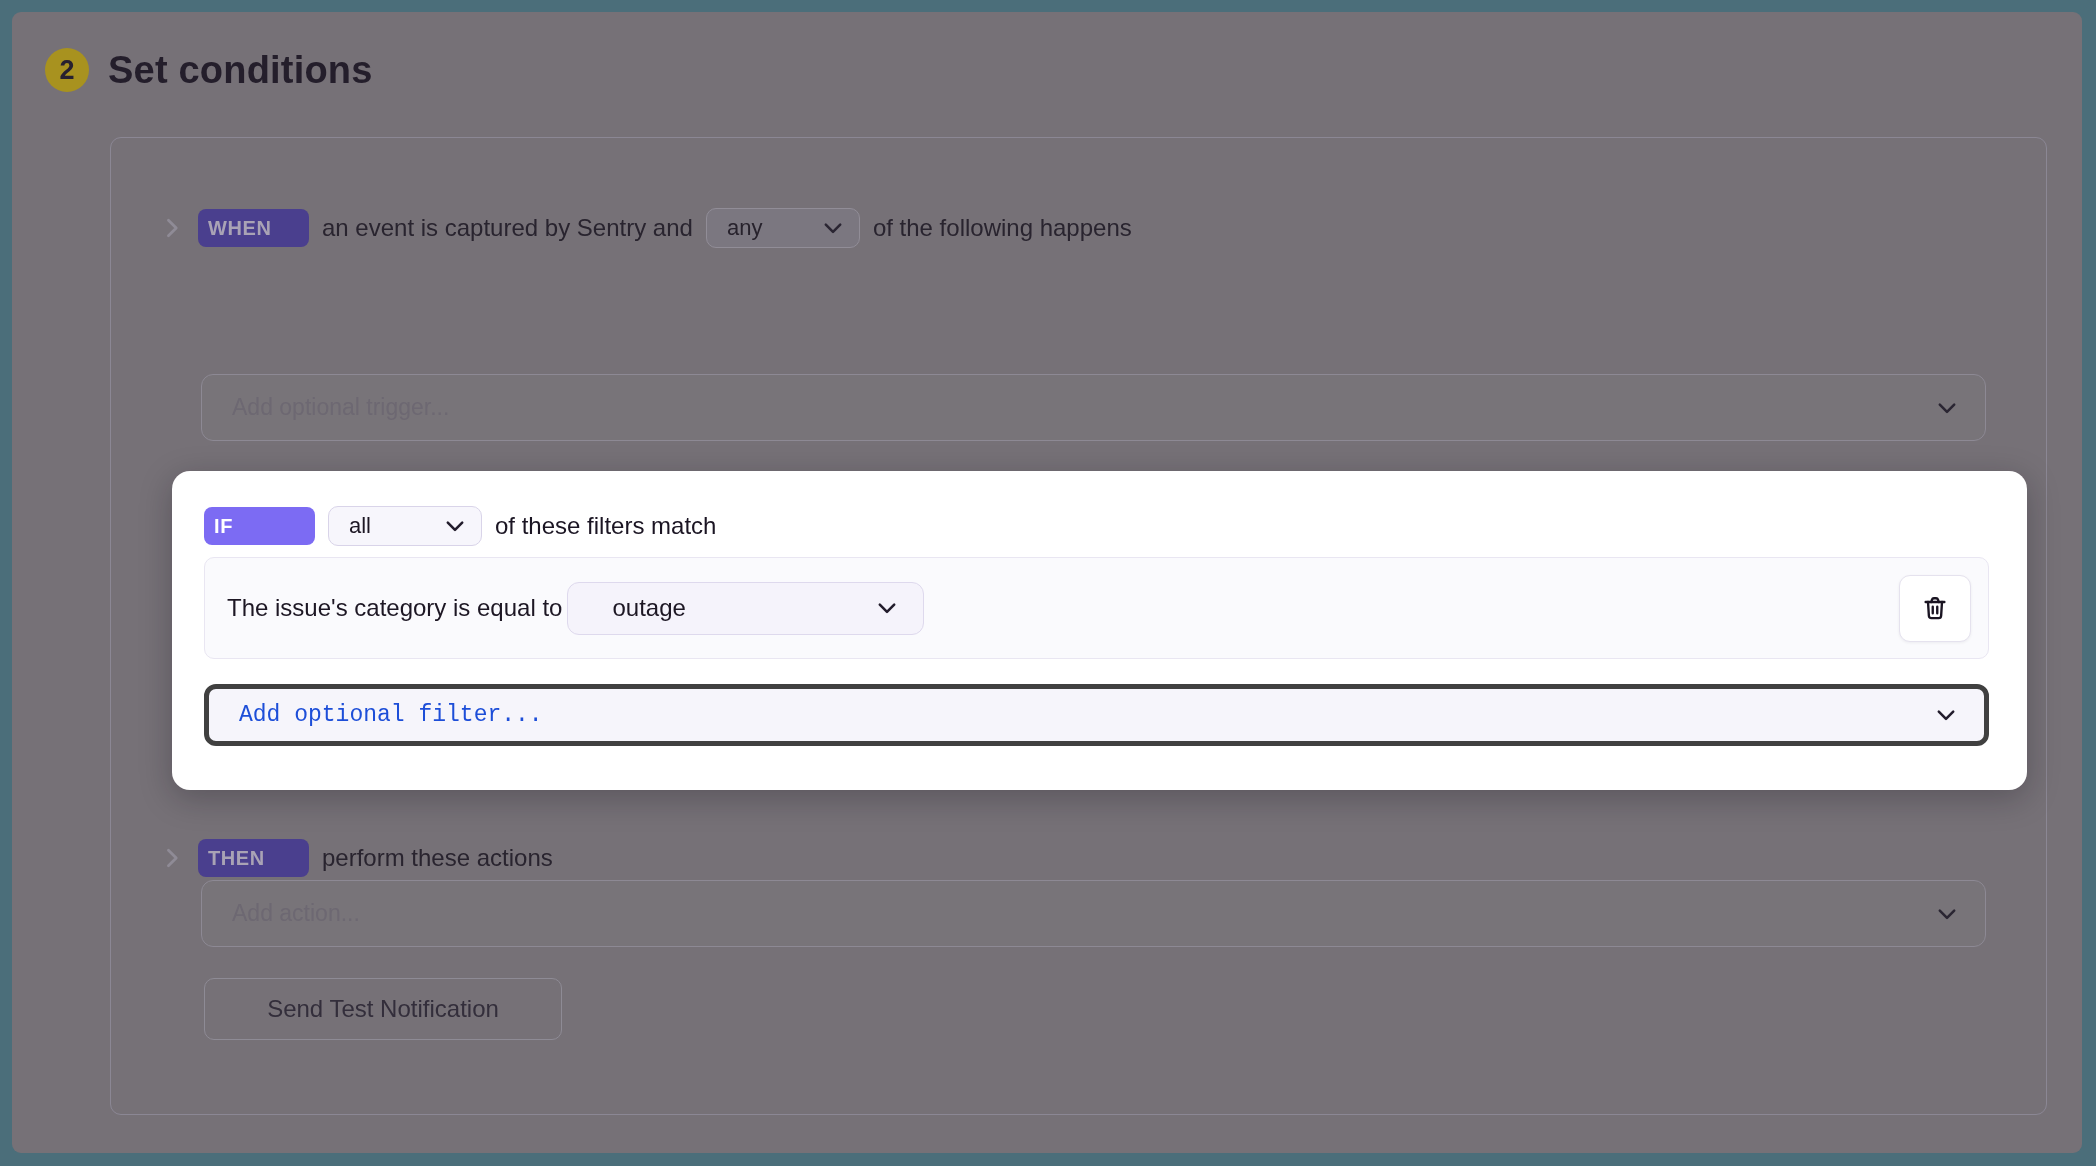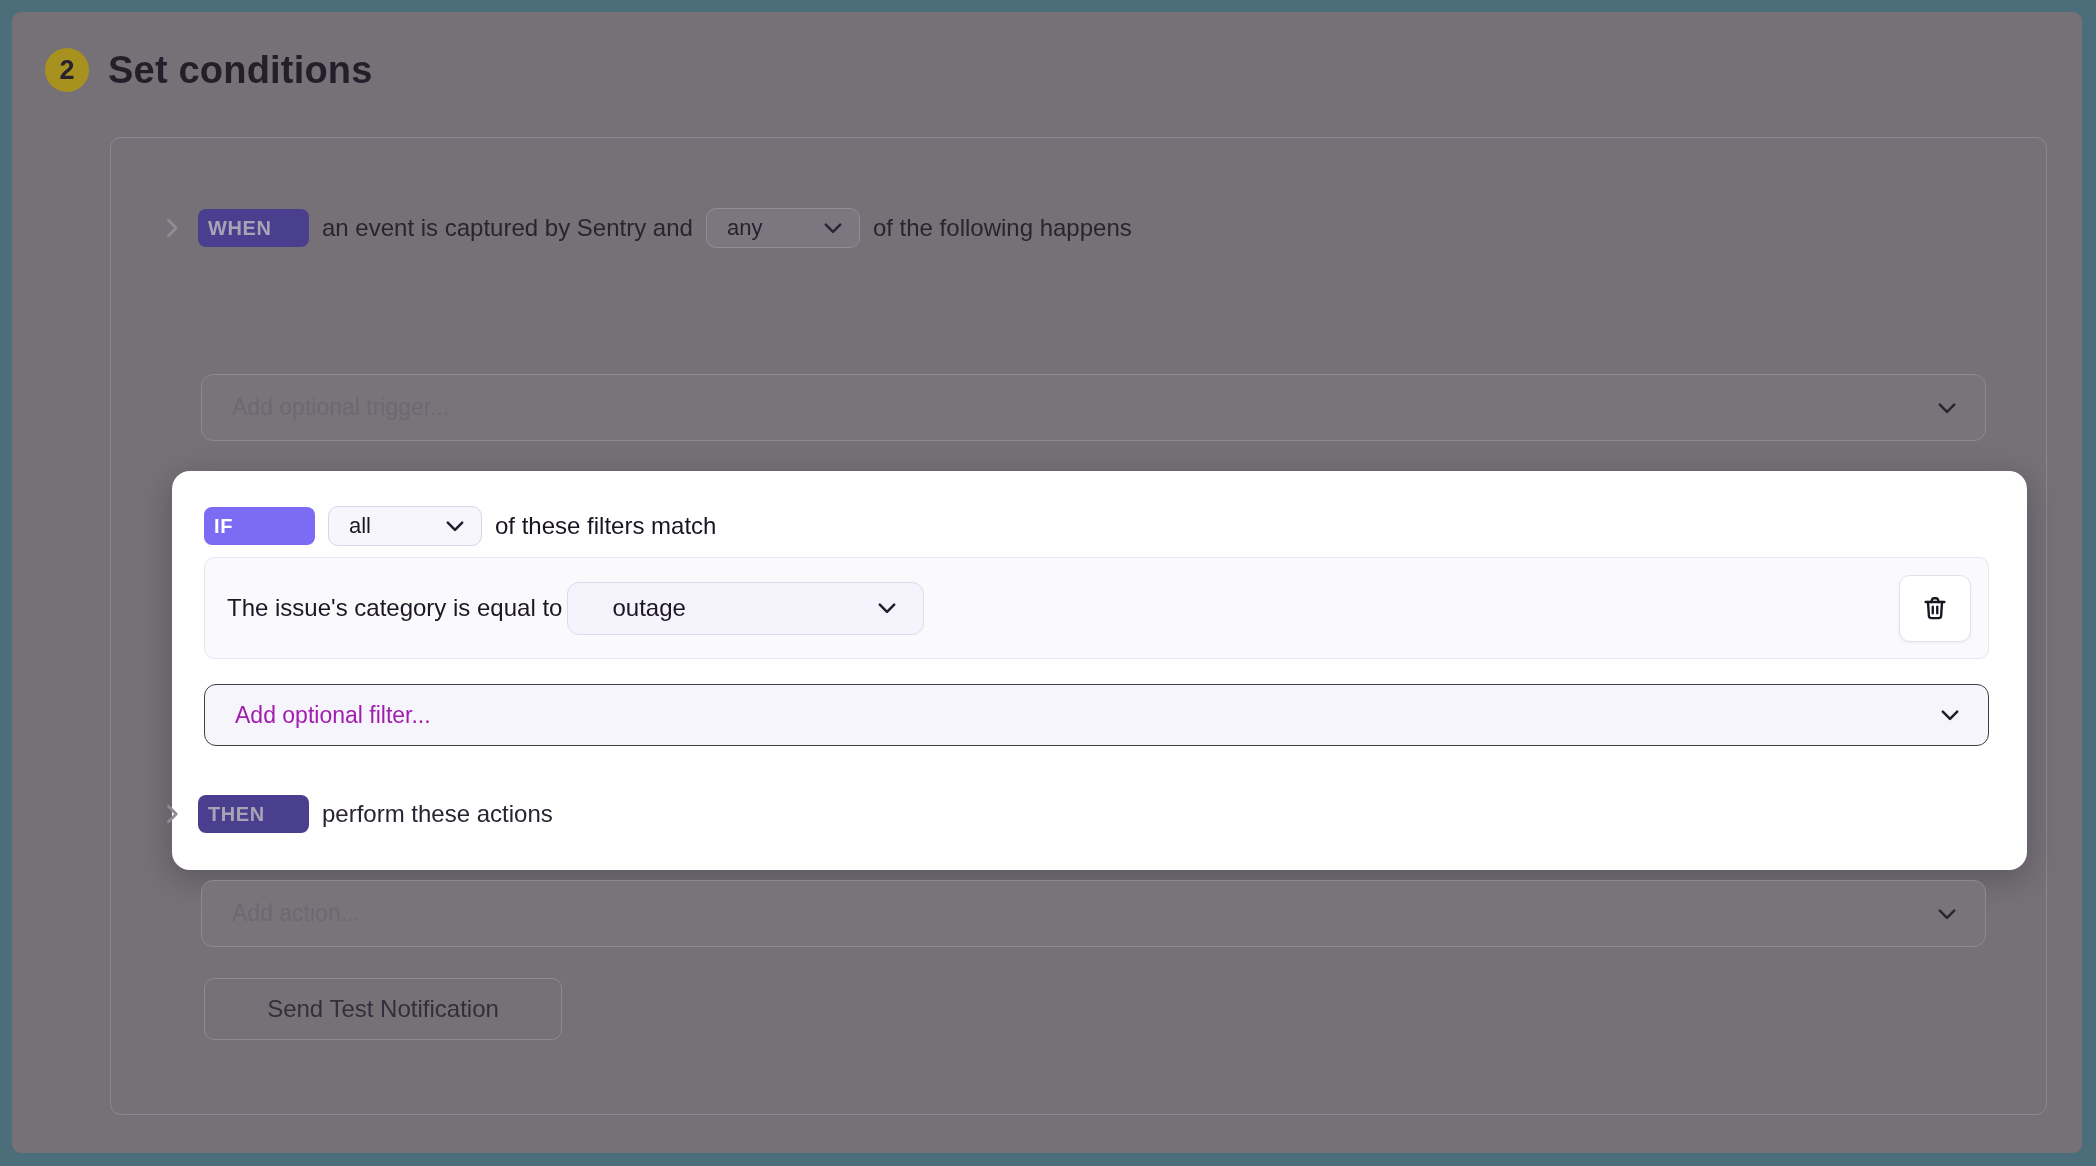--- a/index.html
+++ b/index.html
@@ -103,36 +103,36 @@
 
   
   .add-select {
     position: absolute;
     display: flex; align-items: center; justify-content: space-between;
     padding: 0 26px 0 30px;
     border-radius: 12px;
     font-size: 23px; cursor: pointer;
   }
   .add-select.dim { background: #787479; border: 1px solid #8d8994; color: #6d6872; }
-  .add-select.lit { background: #f6f5fb; border: 1px solid #404040; color: #a21caf; }
+  .add-select.lit { background: #f6f5fb; border: 5px solid #404040; color: #1d4ed8; font-family: Liberation Mono, monospace; }
 
   
   .value-select {
     width: 357px; height: 53px; border-radius: 12px;
     background: #f5f3fb; border: 1.5px solid #ded9ed;
     display: flex; align-items: center; justify-content: space-between;
     padding: 0 24px 0 44px;
     font-size: 24px; font-weight: 500; color: #1d1724;
     margin-left: 5px; cursor: pointer;
   }
 
   
   .if-card {
     position: absolute;
-    left: 61px; top: 333px; width: 1855px; height: 399px;
+    left: 61px; top: 333px; width: 1855px; height: 319px;
     background: #ffffff;
     border-radius: 18px;
     box-shadow: 0 8px 32px rgba(18,13,25,0.28);
   }
   .if-row {
     position: absolute; left: 32px; top: 35px; height: 40px;
     display: flex; align-items: center; gap: 13px;
   }
 
   
@@ -226,21 +226,21 @@
         <div class="add-select lit" style="left:32px; top:213px; width:1785px; height:62px">
           <span>Add optional filter...</span>
           <span class="chev lit-c icon-slot">
   <svg viewBox="0 0 16 16" fill="none" stroke="currentColor" stroke-width="1.7" stroke-linecap="round" stroke-linejoin="round">
     <path d="M3.2 5.8L8 10.6l4.8-4.8"></path>
   </svg>
 </span>
         </div>
       </div>
 
-      <div class="rule-row" style="top:656px">
+      <div class="rule-row" style="top:700px">
         <span class="collapse-chevron icon-slot">
   <svg viewBox="0 0 16 16" fill="none" stroke="currentColor" stroke-width="1.7" stroke-linecap="round" stroke-linejoin="round">
     <path d="M5.8 3.2l4.8 4.8-4.8 4.8"></path>
   </svg>
 </span>
         <span class="badge badge-dim">THEN</span>
         <span class="row-text-dim">perform these actions</span>
       </div>
 
       <div class="add-select dim" style="left:90px; top:742px; width:1785px; height:67px">

